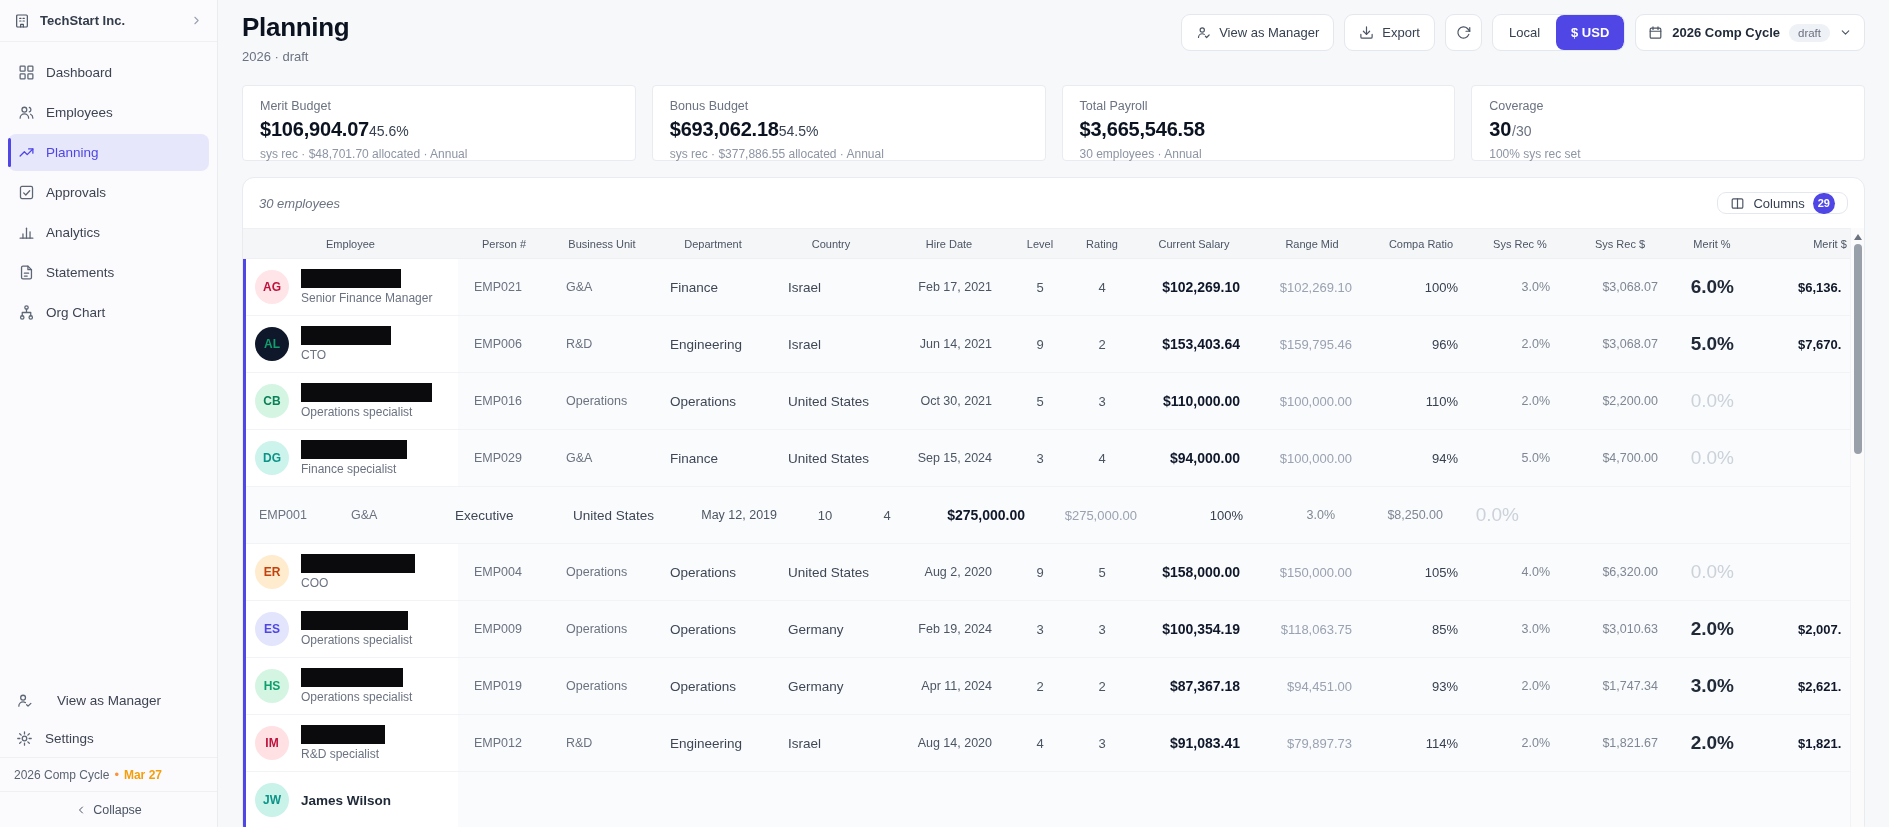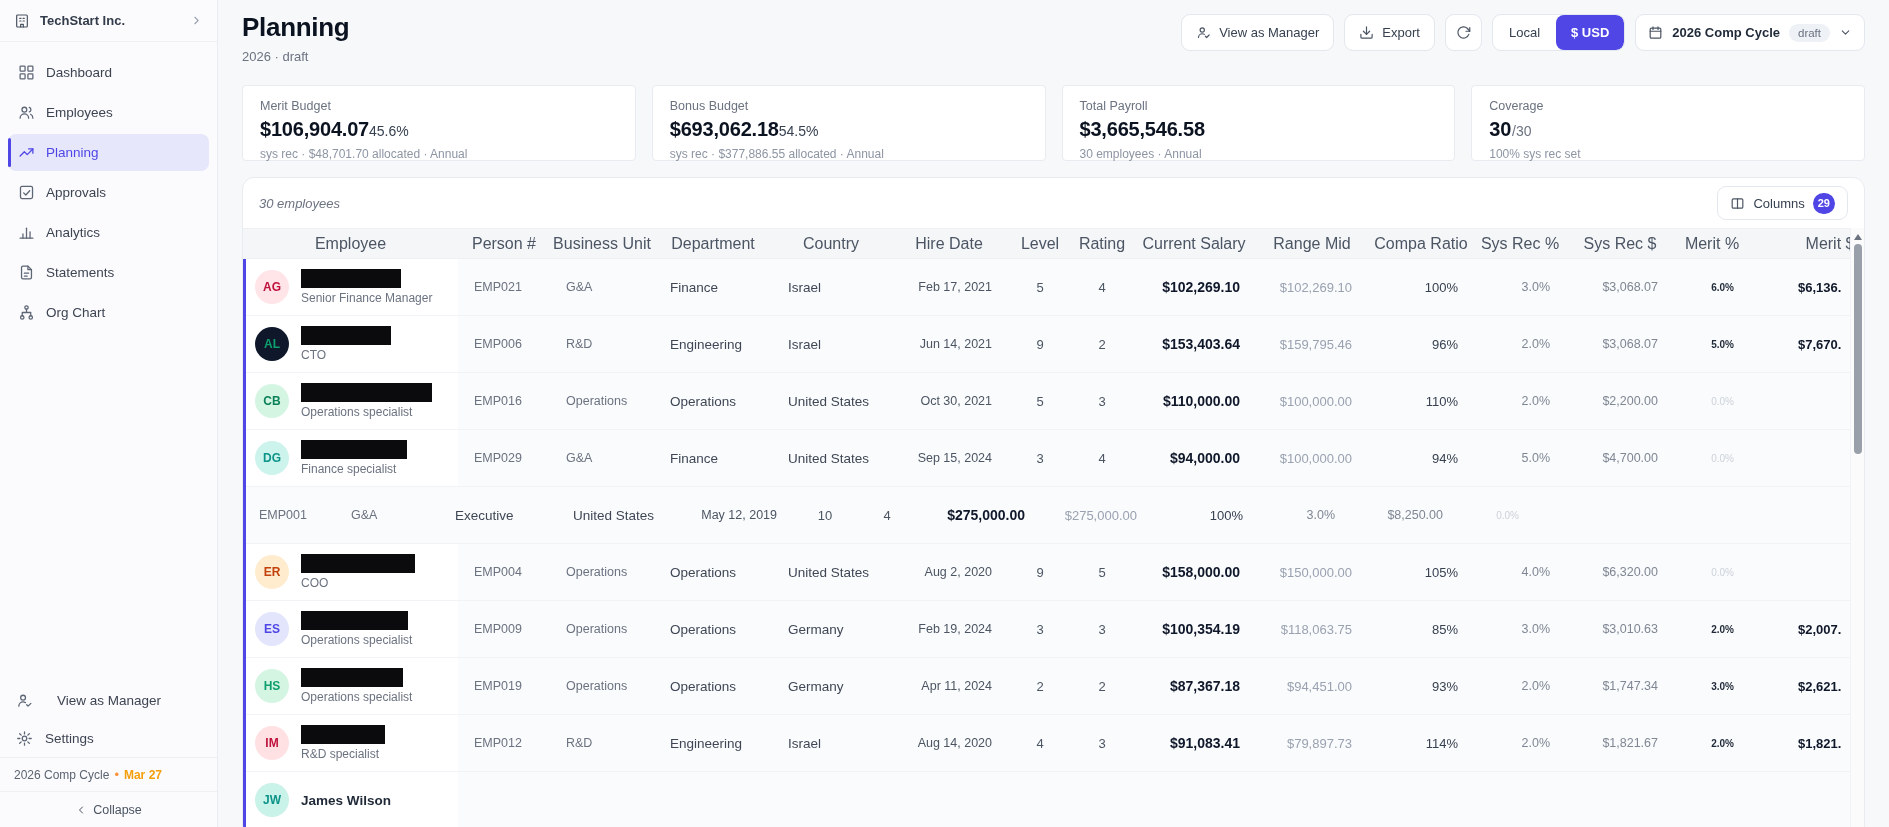--- a/index.html
+++ b/index.html
@@ -74,48 +74,48 @@
   .card-suffix { font-size:14px; font-weight:500; color:#6b7280; }
   .card-pct { font-size:14px; font-weight:500; color:#374151; }
   .card-sub { font-size:12px; color:#8d95a3; margin-top:6px; }
 
   
   .table-card { margin:16px 24px 0 24px; background:#fff; border:1px solid #e8ebf0;
     border-radius:12px; position:relative; overflow:hidden; height:660px; }
   .tc-bar { height:50px; display:flex; align-items:center; justify-content:space-between;
     padding:0 16px; }
   .tc-count { font-size:13px; color:#6b7280;font-style:italic; }
-  .btn-columns { height:34px; display:inline-flex; align-items:center; gap:8px;
+  .btn-columns { height:22px; display:inline-flex; align-items:center; gap:8px;
     border:1px solid #e3e7ee; border-radius:9px; background:#fff; padding:0 12px;
     font-size:13px; font-weight:500; color:#374151; cursor:pointer; }
   .btn-columns .ic { color:#4b5563; }
   .badge-count { min-width:21px; height:21px; padding:0 5px; border-radius:999px;
     background:#4f46e5; color:#fff; font-size:11px; font-weight:600;
     display:inline-flex; align-items:center; justify-content:center; }
   .thead { display:flex; height:31px; background:#f5f6f8;
     border-top:1px solid #eef0f4; border-bottom:1px solid #eef0f4; }
   .th { display:flex; align-items:center; justify-content:center; flex-shrink:0;
-    font-size:16px; font-weight:500; color:#4b5563; padding:0 8px; white-space:nowrap; }
+    font-size:11px; font-weight:500; color:#4b5563; padding:0 8px; white-space:nowrap; }
   .row { display:flex; height:57px; border-bottom:1px solid #f1f3f6; background:#fafbfc; }
   .cell { display:flex; align-items:center; flex-shrink:0; padding:0 16px; white-space:nowrap; }
   .al { justify-content:flex-start; } .ar { justify-content:flex-end; } .ac { justify-content:center; }
   .c1{width:215px;} .c2{width:92px;} .c3{width:104px;} .c4{width:118px;} .c5{width:118px;}
   .c6{width:118px;} .c7{width:64px;} .c8{width:60px;} .c9{width:124px;} .c10{width:112px;}
   .c11{width:106px;} .c12{width:92px;} .c13{width:108px;} .c14{width:76px;} .c15{width:160px;}
   .cell.c1 { padding:0 0 0 12px; background:#fff; }
   .cell.c15 { justify-content:flex-start; padding-left:48px; }
   .t-person,.t-bu { font-size:12.5px; color:#6b7280; }
   .t-dept,.t-country { font-size:13.5px; color:#3f4756; }
   .t-hire { font-size:12.5px; color:#4b5563; }
   .t-lvl { font-size:13px; color:#4b5563; }
   .t-salary { font-size:14px; font-weight:700; color:#0f172a; }
   .t-mid { font-size:13px; color:#9aa2b1; }
   .t-compa { font-size:13px; font-weight:500; color:#374151; }
   .t-sys { font-size:12.5px; color:#7f8794; }
-  .t-meritp { font-size:10px; font-weight:600; color:#1f2937; }
+  .t-meritp { font-size:19px; font-weight:600; color:#1f2937; }
   .t-meritp.muted { font-weight:500; color:#ccd2da; }
   .t-merits { font-size:13px; font-weight:700; color:#0f172a; }
   .avatar { width:34px; height:34px; border-radius:50%; display:flex; align-items:center;
     justify-content:center; font-size:12px; font-weight:700; flex-shrink:0; }
   .emp-info { margin-left:12px; display:flex; flex-direction:column; gap:3px; }
   .redact { height:19px; background:#0b0b0e; }
   .emp-name { font-size:13.5px; font-weight:600; color:#1f2937; }
   .emp-title { font-size:12px; color:#6b7280; }
   .blue-bar { position:absolute; left:0; top:81px; bottom:0; width:3px; background:#4f46e5; z-index:5; }
   .vscroll { position:absolute; top:50px; right:0; bottom:0; width:14px; background:#fbfbfc;

